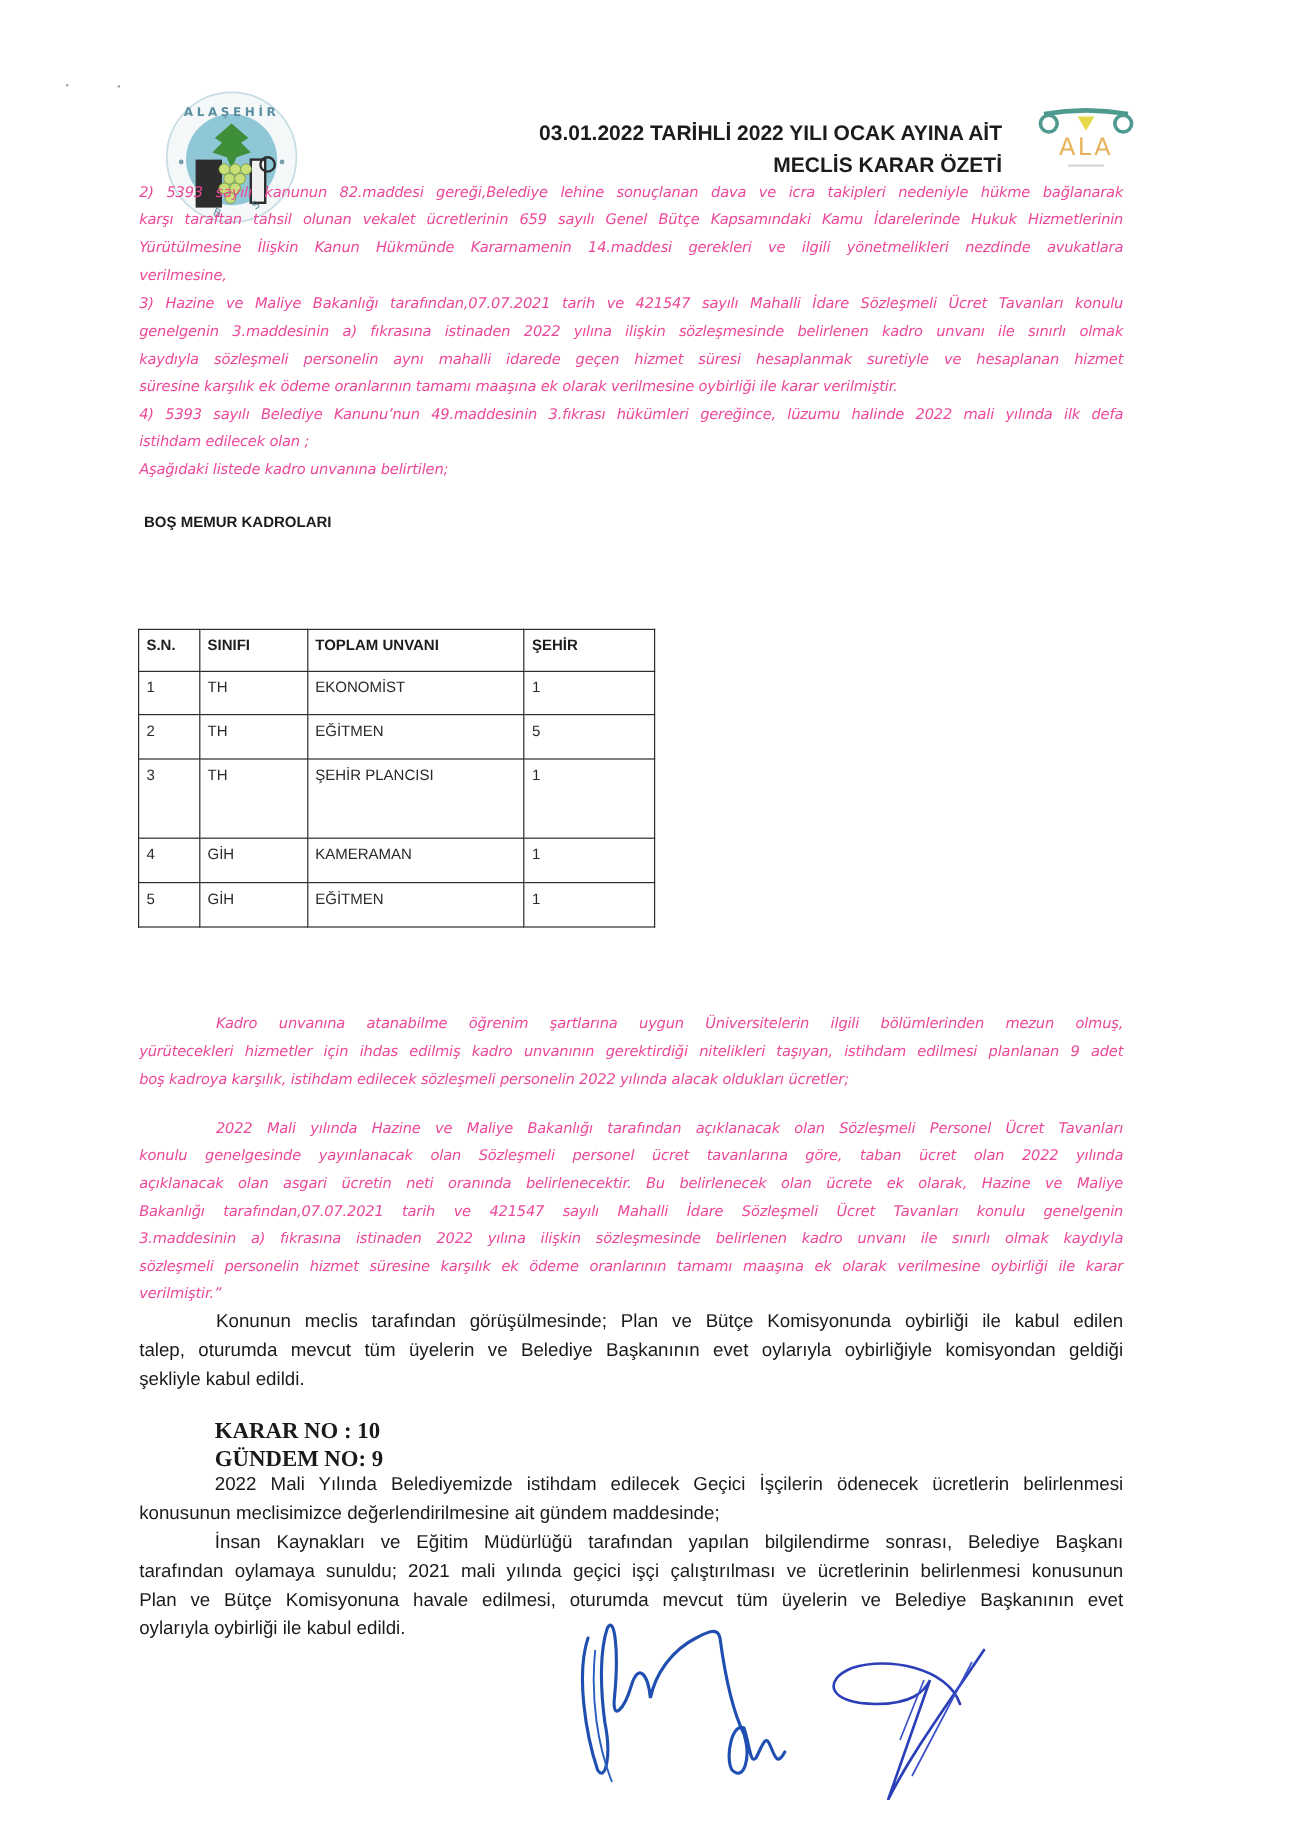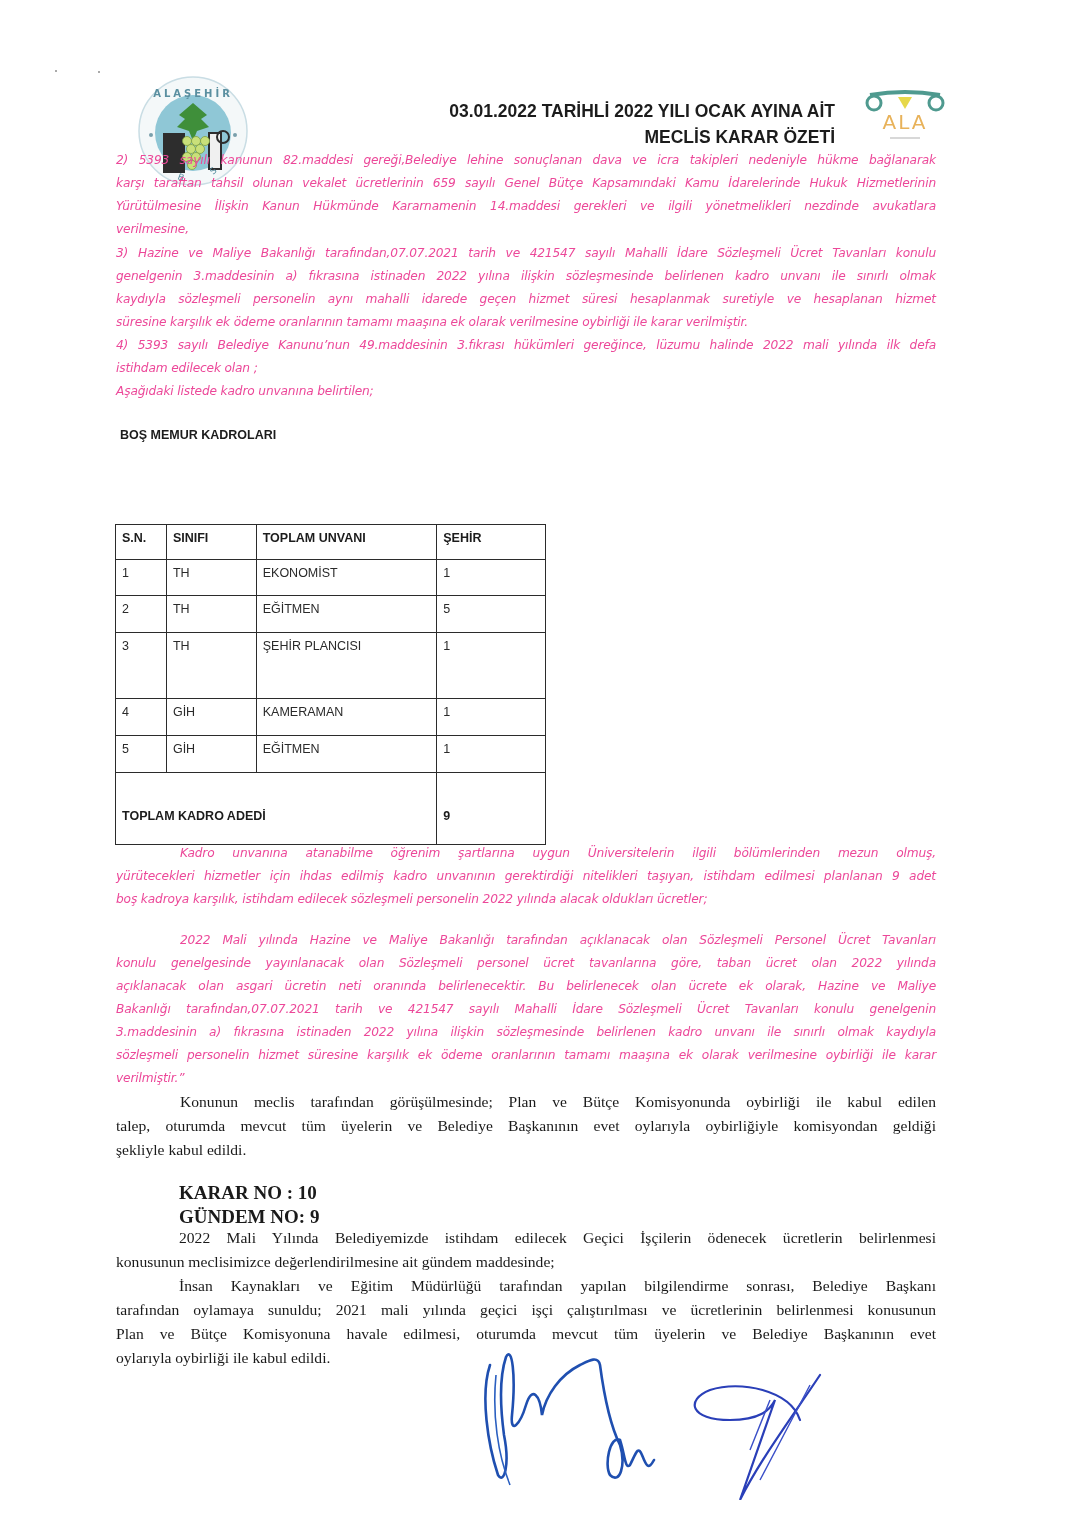--- a/index.html
+++ b/index.html
@@ -1,19 +1,19 @@
 <!DOCTYPE html>
 <html><head>
 <meta charset="utf-8">
 <style>
   html, body { margin: 0; padding: 0; background: #ffffff; }
   body { width: 1074px; height: 1520px; position: relative; overflow: hidden; color: #1a1a1a; }
   .abs { position: absolute; }
   .it { font-family: "DejaVu Sans", "Liberation Sans", sans-serif; font-style: italic; font-size: 12.2px; letter-spacing: -0.15px; color: #ec4899; }
-  .serif { font-family: Liberation Serif, serif; font-size: 15.6px; color: #1a1a1a; }
+  .serif { font-family: Liberation Sans, sans-serif; font-size: 15.6px; color: #1a1a1a; }
   .line { position: absolute; white-space: nowrap; }
   .just { text-align: justify; text-align-last: justify; white-space: normal; }
   .title { font-family: "Liberation Sans", "DejaVu Sans", sans-serif; font-weight: bold; font-size: 17.5px; color: #1c1c1c; text-align: right; width: 600px; left: 235px; }
   .heading { font-family: "Liberation Sans", sans-serif; font-weight: bold; font-size: 12.5px; color: #1c1c1c; }
   table.kadro { position: absolute; left: 115px; top: 480px; width: 431px; border-collapse: collapse; font-family: "Liberation Sans", "DejaVu Sans", sans-serif; font-size: 12.5px; color: #2a2a2a; margin-top: 44px; }
   table.kadro td { border: 1.6px solid #2b2b2b; vertical-align: top; padding: 6px 6px 0 6px; box-sizing: border-box; }
   table.kadro td.h { font-weight: bold; color: #1c1c1c; }
   .bold-serif { font-family: "Liberation Serif", serif; font-weight: bold; font-size: 19px; color: #1a1a1a; }
   .logo-left { left: 137px; top: 75px; width: 112px; height: 112px; }
   .logo-right { left: 860px; top: 85px; width: 90px; height: 60px; }
@@ -124,24 +124,20 @@
     <td>GİH</td>
     <td>KAMERAMAN</td>
     <td>1</td>
   </tr>
   <tr style="height:37px">
     <td>5</td>
     <td>GİH</td>
     <td>EĞİTMEN</td>
     <td>1</td>
   </tr>
-  <tr style="height:72px">
-    <td colspan="3" class="h" style="vertical-align:middle;padding-top:14px">TOPLAM KADRO ADEDİ</td>
-    <td class="h" style="vertical-align:middle;padding-top:14px">9</td>
-  </tr>
 </tbody>
   </table>
 
 <div>
   <div class="line it just" style="left:180px;width:756px;top:846px">Kadro unvanına atanabilme öğrenim şartlarına uygun Üniversitelerin ilgili bölümlerinden mezun olmuş,</div>
   <div class="line it just" style="left:116px;width:820px;top:869px">yürütecekleri hizmetler için ihdas edilmiş kadro unvanının gerektirdiği nitelikleri taşıyan, istihdam edilmesi planlanan 9 adet</div>
   <div class="line it" style="left:116px;top:892px">boş kadroya karşılık, istihdam edilecek sözleşmeli personelin 2022 yılında alacak oldukları ücretler;</div>
 </div>
 
 <div>

